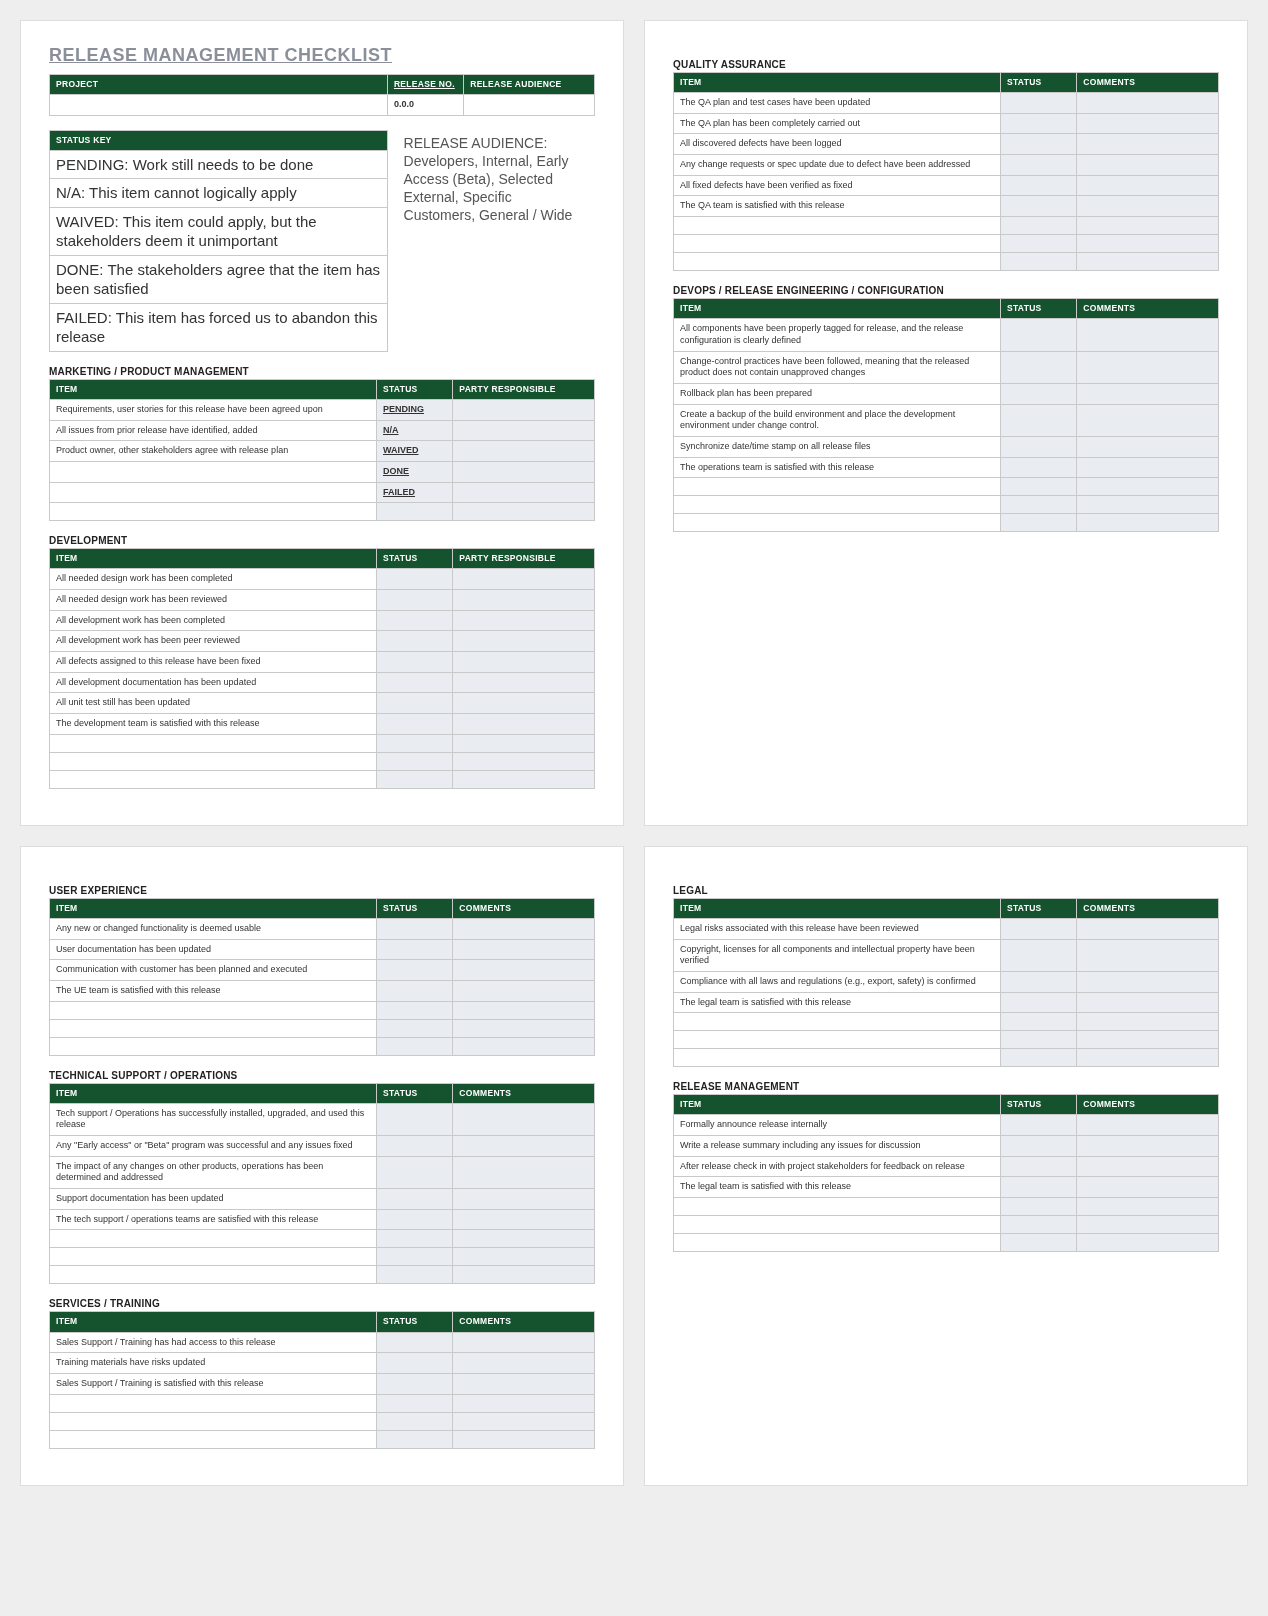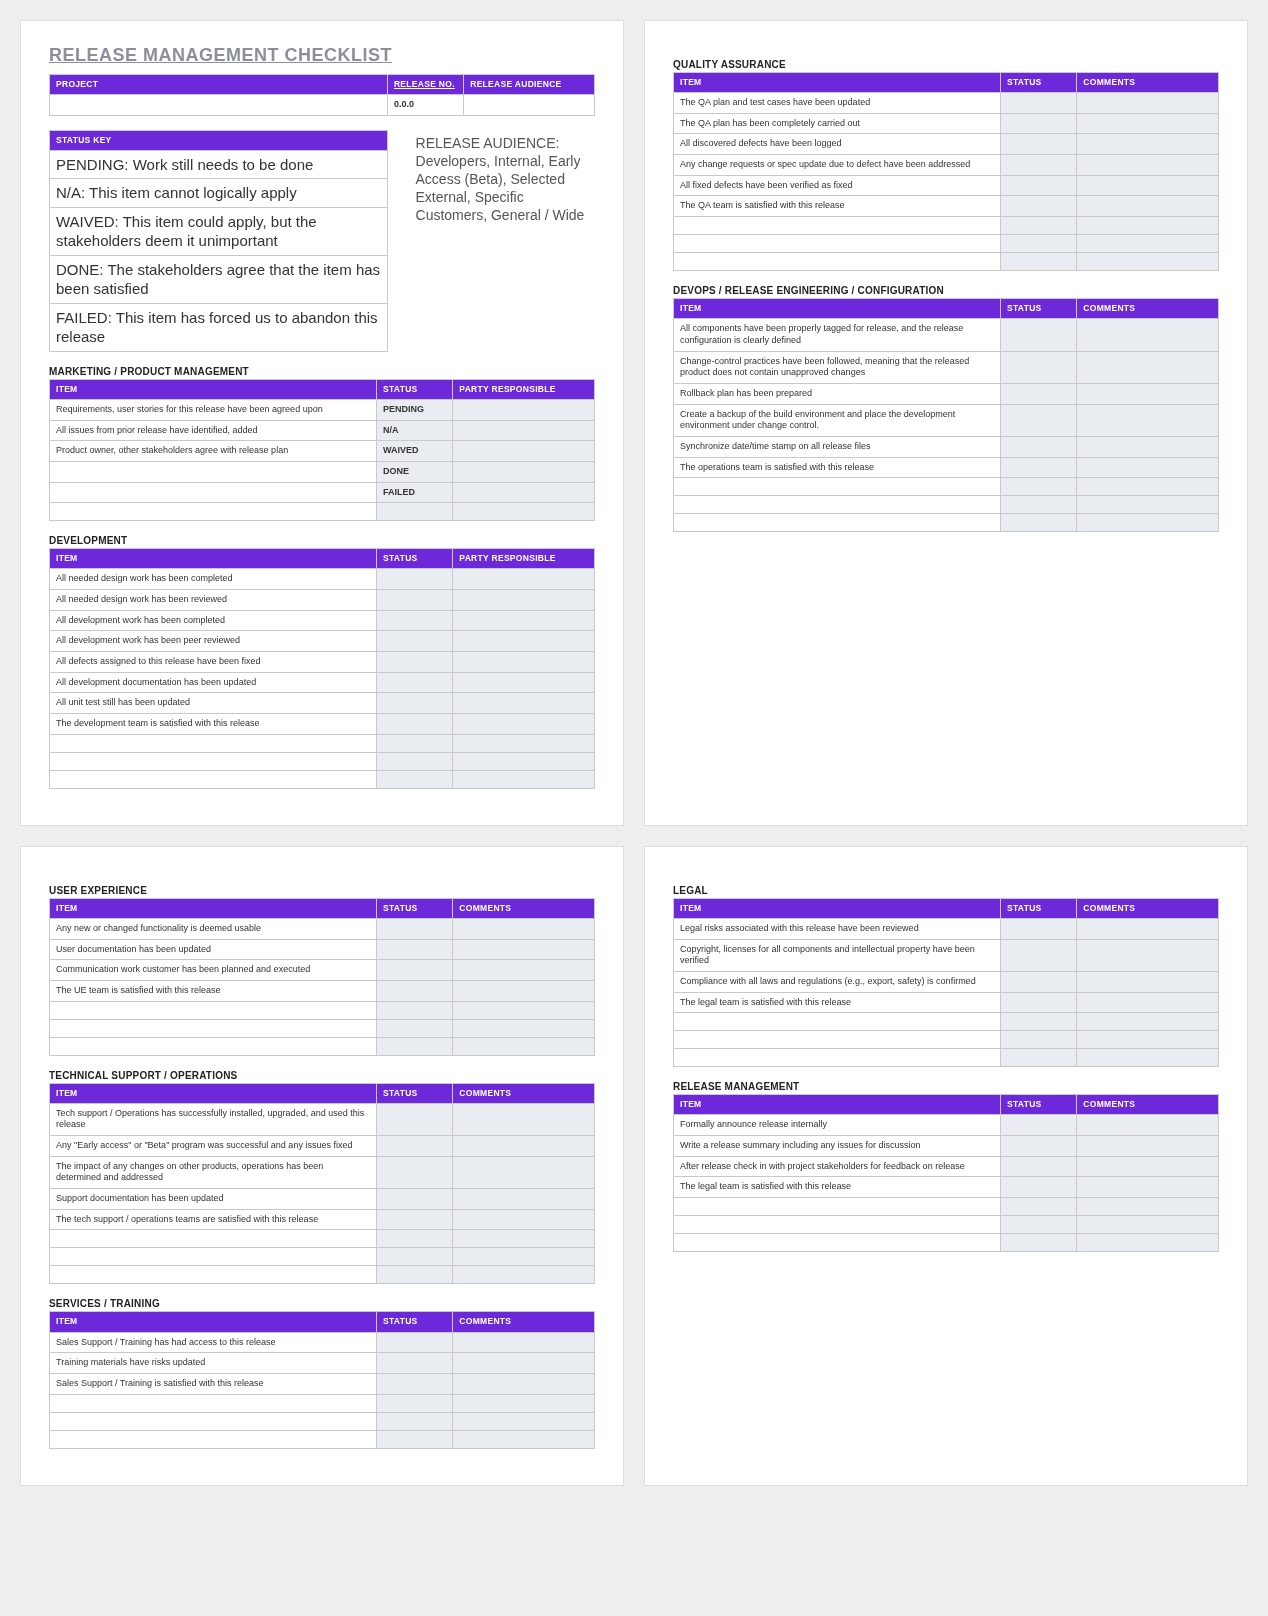--- a/index.html
+++ b/index.html
@@ -48,35 +48,35 @@
   th, td {
     border: 1px solid #c9c9c9;
     padding: 4px 6px;
     text-align: left;
     vertical-align: top;
     font-size: 9px;
     line-height: 1.3;
     overflow-wrap: break-word;
   }
   th {
-    background: #6d28d9;
+    background: #14532d;
     color: #fff;
     font-weight: bold;
     text-transform: uppercase;
     font-size: 8.5px;
     letter-spacing: 0.3px;
   }
   td.status-cell { background: #e9edf2; }
-  td.status-cell.bold { font-weight: bold; }
+  td.status-cell.bold { font-weight: bold; text-decoration: underline; }
   td.comments-cell { background: #e9edf2; }
   .proj-table th:nth-child(1){ width:62%; }
   .proj-table th:nth-child(2){ width:14%;text-decoration:underline; }
   .proj-table th:nth-child(3){ width:24%; }
   .proj-table td { height:18px; }
-  .status-key-wrap { display:flex; gap:28px; margin-top:14px;}
+  .status-key-wrap { display:flex; gap:16px; margin-top:14px;}
   .status-key-table { width:62%; }
   .status-key-table td{ font-size:15px; }
   .audience-note { width:32%; font-size:14px; line-height:1.3; color:#555; margin-top:4px;}
   .tbl-section col.c-item { width:60%; }
   .tbl-section col.c-status { width:14%; }
   .tbl-section col.c-comm { width:26%; }
   td.empty { height:18px; }
 </style>
 </head>
 <body>
@@ -411,21 +411,21 @@
               <td>Any new or changed functionality is deemed usable</td>
               <td class="status-cell"></td>
               <td class="comments-cell"></td>
             </tr>
             <tr>
               <td>User documentation has been updated</td>
               <td class="status-cell"></td>
               <td class="comments-cell"></td>
             </tr>
             <tr>
-              <td>Communication work customer has been planned and executed</td>
+              <td>Communication with customer has been planned and executed</td>
               <td class="status-cell"></td>
               <td class="comments-cell"></td>
             </tr>
             <tr>
               <td>The UE team is satisfied with this release</td>
               <td class="status-cell"></td>
               <td class="comments-cell"></td>
             </tr>
             <tr>
               <td class="empty"></td>

